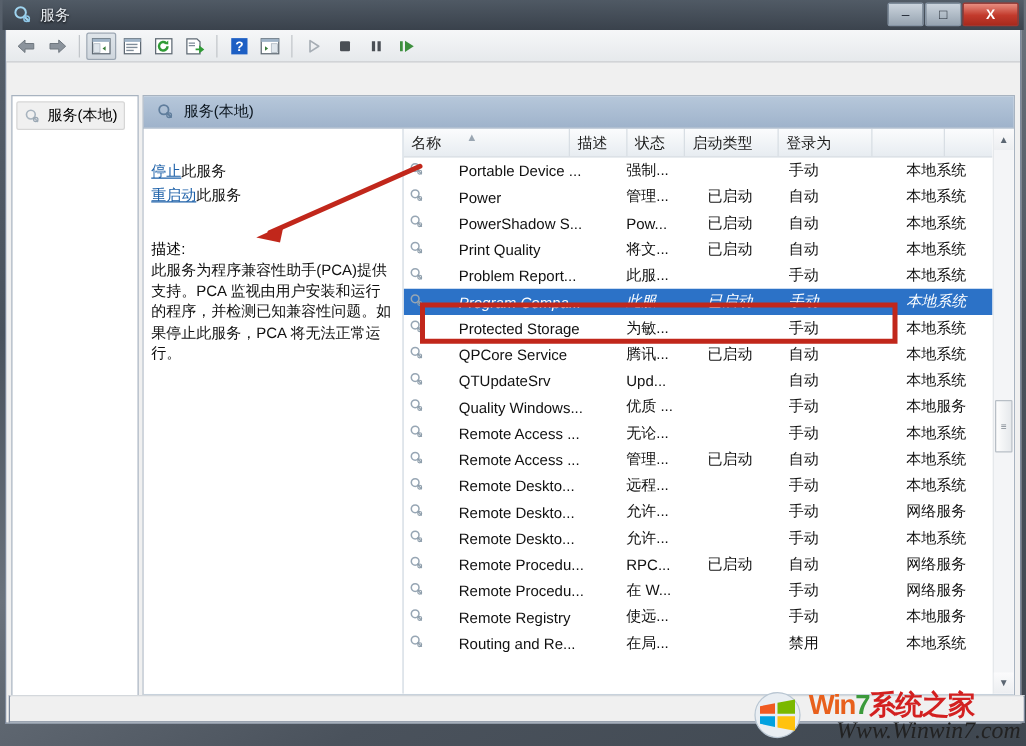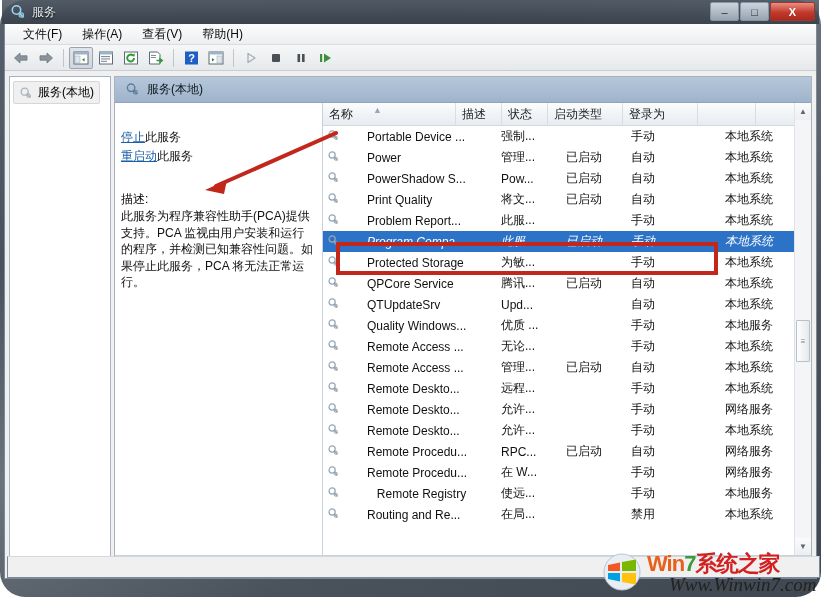--- a/index.html
+++ b/index.html
@@ -1,20 +1,20 @@
 <!DOCTYPE html>
 <html><head>
 <meta charset="utf-8">
 <style>
   * { box-sizing: border-box; margin:0; padding:0; }
   html,body{ width:821px; height:597px; overflow:hidden;
     font-family:"Liberation Sans","DejaVu Sans",sans-serif; }
 
   #desktop{ position:relative; width:821px; height:597px;
-    background:linear-gradient(150deg,#57606b 0%,#49525d 25%,#6a727c 45%,#4a525c 70%,#3f4750 100%);border-radius:25px; }
+    background:linear-gradient(150deg,#57606b 0%,#49525d 25%,#6a727c 45%,#4a525c 70%,#3f4750 100%); }
 
   
   #window{ position:absolute; left:2px; top:0px; width:817px; height:581px; }
 
   #titlebar{ position:relative; height:24px;
     background:linear-gradient(180deg,rgba(80,90,101,.88),rgba(56,64,74,.92));
     display:flex; align-items:center; }
   #title-icon{ width:16px; height:16px; margin-left:8px; position:relative; }
   #title-icon svg{ display:block; }
   #title-text{ color:#e8edf2; font-size:12px; margin-left:6px; text-shadow:0 1px 2px #000; }
@@ -133,26 +133,20 @@
       <div id="title-text">服务</div>
       <div class="winbtns">
         <div class="wbtn">–</div>
         <div class="wbtn">□</div>
         <div class="wbtn close">X</div>
       </div>
     </div>
 
     <div id="client">
 
-      <div id="menubar">
-        <div class="menu-item">文件(F)</div>
-        <div class="menu-item">操作(A)</div>
-        <div class="menu-item">查看(V)</div>
-        <div class="menu-item">帮助(H)</div>
-      </div>
 
       <div id="toolbar">
         <div class="tb">
           <svg width="18" height="16" viewBox="0 0 18 16">
               <path d="M8 3 L2.5 8 L8 13 L8 10.2 L15 10.2 L15 5.8 L8 5.8 Z" fill="#8b939c" stroke="#6f777f" stroke-width=".8" stroke-linejoin="round"></path>
             </svg>
         </div>
         <div class="tb">
           <svg width="18" height="16" viewBox="0 0 18 16">
               <path d="M10 3 L15.5 8 L10 13 L10 10.2 L3 10.2 L3 5.8 L10 5.8 Z" fill="#8b939c" stroke="#6f777f" stroke-width=".8" stroke-linejoin="round"></path>
@@ -494,21 +488,21 @@
                     <div class="cell" style="width: 46px;"></div>
                     <div class="cell" style="width: 75px;">手动</div>
                     <div class="cell" style="width: 75px;">网络服务</div>
                   </div>
                   <div class="row">
                     <span class="gear"><svg width="13" height="13" viewBox="0 0 16 16">
                         <circle cx="6.3" cy="6.2" r="3.8" fill="none" stroke="#97a6b4" stroke-width="1.5"></circle>
                         <path d="M9 8.9 L12.4 12.3" stroke="#97a6b4" stroke-width="1.6" stroke-linecap="round"></path>
                         <circle cx="10.8" cy="10.8" r="1.9" fill="none" stroke="#8d9daa" stroke-width="1.1"></circle>
                       </svg></span>
-                    <div class="cell" style="width: 115px; text-align: center;">Remote Registry</div>
+                    <div class="cell" style="width: 115px;">Remote Registry</div>
                     <div class="cell" style="width: 46px;">使远...</div>
                     <div class="cell" style="width: 46px;"></div>
                     <div class="cell" style="width: 75px;">手动</div>
                     <div class="cell" style="width: 75px;">本地服务</div>
                   </div>
                   <div class="row">
                     <span class="gear"><svg width="13" height="13" viewBox="0 0 16 16">
                         <circle cx="6.3" cy="6.2" r="3.8" fill="none" stroke="#97a6b4" stroke-width="1.5"></circle>
                         <path d="M9 8.9 L12.4 12.3" stroke="#97a6b4" stroke-width="1.6" stroke-linecap="round"></path>
                         <circle cx="10.8" cy="10.8" r="1.9" fill="none" stroke="#8d9daa" stroke-width="1.1"></circle>

